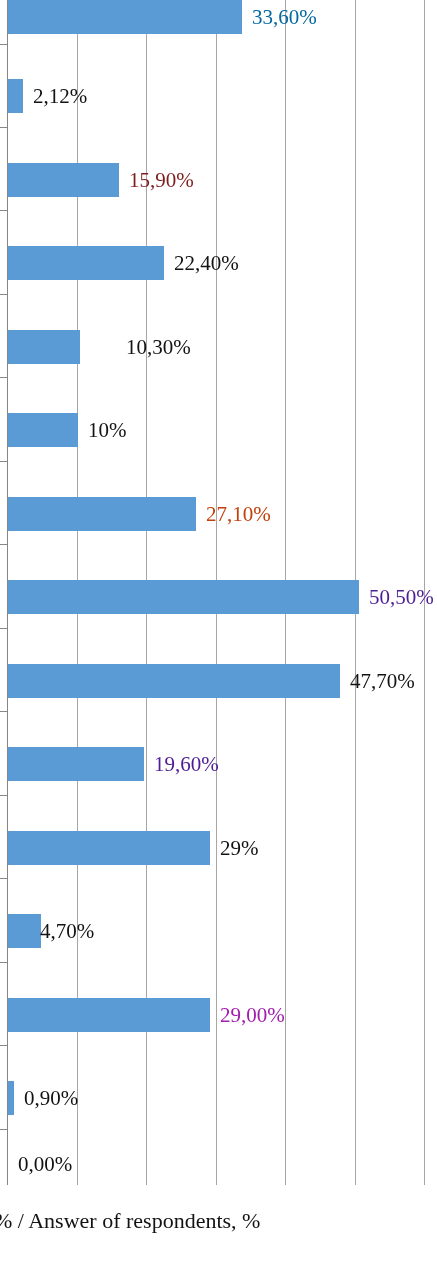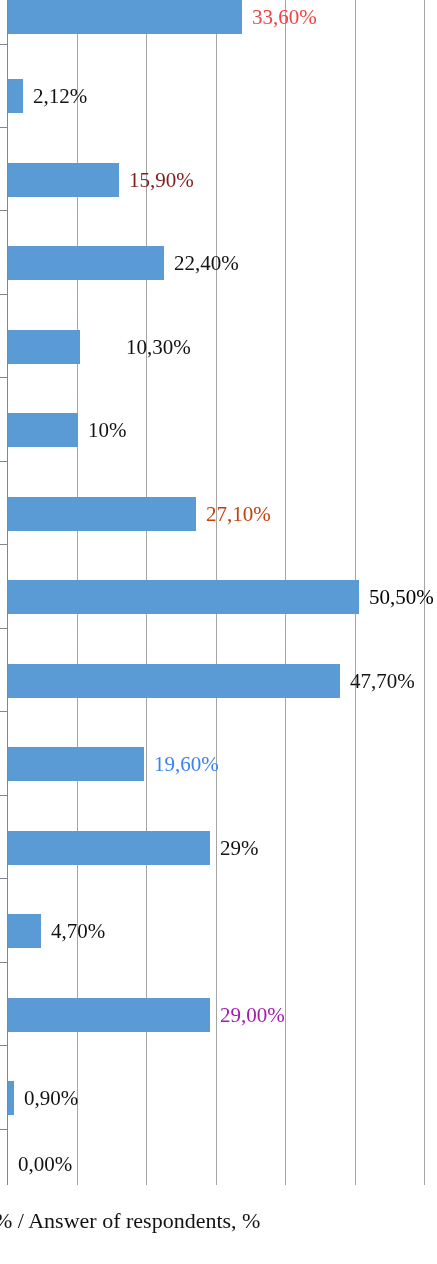--- a/index.html
+++ b/index.html
@@ -113,43 +113,43 @@
         <div class="y-tick" style="top: 628px; background: rgb(134, 134, 134);"></div>
         <div class="y-tick" style="top: 711px; background: rgb(134, 134, 134);"></div>
         <div class="y-tick" style="top: 795px; background: rgb(134, 134, 134);"></div>
         <div class="y-tick" style="top: 878px; background: rgb(134, 134, 134);"></div>
         <div class="y-tick" style="top: 962px; background: rgb(134, 134, 134);"></div>
         <div class="y-tick" style="top: 1045px; background: rgb(134, 134, 134);"></div>
         <div class="y-tick" style="top: 1129px; background: rgb(134, 134, 134);"></div>
       </div>
     <div id="bars">
         <div class="bar" style="top: 0px; height: 34px; width: 234px; background: rgb(91, 155, 213);"></div>
-        <div class="bar-label" style="top: 0px; left: 252px; color: #ef4444;">33,60%</div>
+        <div class="bar-label" style="top: 0px; left: 252px; color: #0369a1;">33,60%</div>
         <div class="bar" style="top: 79px; height: 34px; width: 15px; background: rgb(91, 155, 213);"></div>
         <div class="bar-label" style="top: 79px; left: 33px; color: rgb(19, 19, 19);">2,12%</div>
         <div class="bar" style="top: 163px; height: 34px; width: 111px; background: rgb(91, 155, 213);"></div>
         <div class="bar-label" style="top: 163px; left: 129px; color: #7f1d1d;">15,90%</div>
         <div class="bar" style="top: 246px; height: 34px; width: 156px; background: rgb(91, 155, 213);"></div>
         <div class="bar-label" style="top: 246px; left: 174px; color: rgb(19, 19, 19);">22,40%</div>
         <div class="bar" style="top: 330px; height: 34px; width: 72px; background: rgb(91, 155, 213);"></div>
         <div class="bar-label" style="top: 330px; left: 90px; color: rgb(19, 19, 19); margin-left: 36px;">10,30%</div>
         <div class="bar" style="top: 413px; height: 34px; width: 70px; background: rgb(91, 155, 213);"></div>
         <div class="bar-label" style="top: 413px; left: 88px; color: rgb(19, 19, 19);">10%</div>
         <div class="bar" style="top: 497px; height: 34px; width: 188px; background: rgb(91, 155, 213);"></div>
         <div class="bar-label" style="top: 497px; left: 206px; color: #c2410c;">27,10%</div>
         <div class="bar" style="top: 580px; height: 34px; width: 351px; background: rgb(91, 155, 213);"></div>
-        <div class="bar-label" style="top: 580px; left: 369px; color: #000000;">50,50%</div>
+        <div class="bar-label" style="top: 580px; left: 369px; color: #4c1d95;">50,50%</div>
         <div class="bar" style="top: 664px; height: 34px; width: 332px; background: rgb(91, 155, 213);"></div>
         <div class="bar-label" style="top: 664px; left: 350px; color: rgb(19, 19, 19);">47,70%</div>
         <div class="bar" style="top: 747px; height: 34px; width: 136px; background: rgb(91, 155, 213);"></div>
-        <div class="bar-label" style="top: 747px; left: 154px; color: #3b82f6;">19,60%</div>
+        <div class="bar-label" style="top: 747px; left: 154px; color: #4c1d95;">19,60%</div>
         <div class="bar" style="top: 831px; height: 34px; width: 202px; background: rgb(91, 155, 213);"></div>
         <div class="bar-label" style="top: 831px; left: 220px; color: rgb(19, 19, 19);">29%</div>
         <div class="bar" style="top: 914px; height: 34px; width: 33px; background: rgb(91, 155, 213);"></div>
-        <div class="bar-label" style="top: 914px; left: 51px; color: rgb(19, 19, 19);">4,70%</div>
+        <div class="bar-label" style="top: 914px; left: 40px; color: rgb(19, 19, 19);">4,70%</div>
         <div class="bar" style="top: 998px; height: 34px; width: 202px; background: rgb(91, 155, 213);"></div>
         <div class="bar-label" style="top: 998px; left: 220px; color: #a21caf;">29,00%</div>
         <div class="bar" style="top: 1081px; height: 34px; width: 6px; background: rgb(91, 155, 213);"></div>
         <div class="bar-label" style="top: 1081px; left: 24px; color: rgb(19, 19, 19);">0,90%</div>
         <div class="bar-label" style="top: 1147px; left: 18px; color: rgb(19, 19, 19);">0,00%</div>
       </div>
   </div>
 
   <div id="axis-title">% / Answer of respondents, %</div>
 

